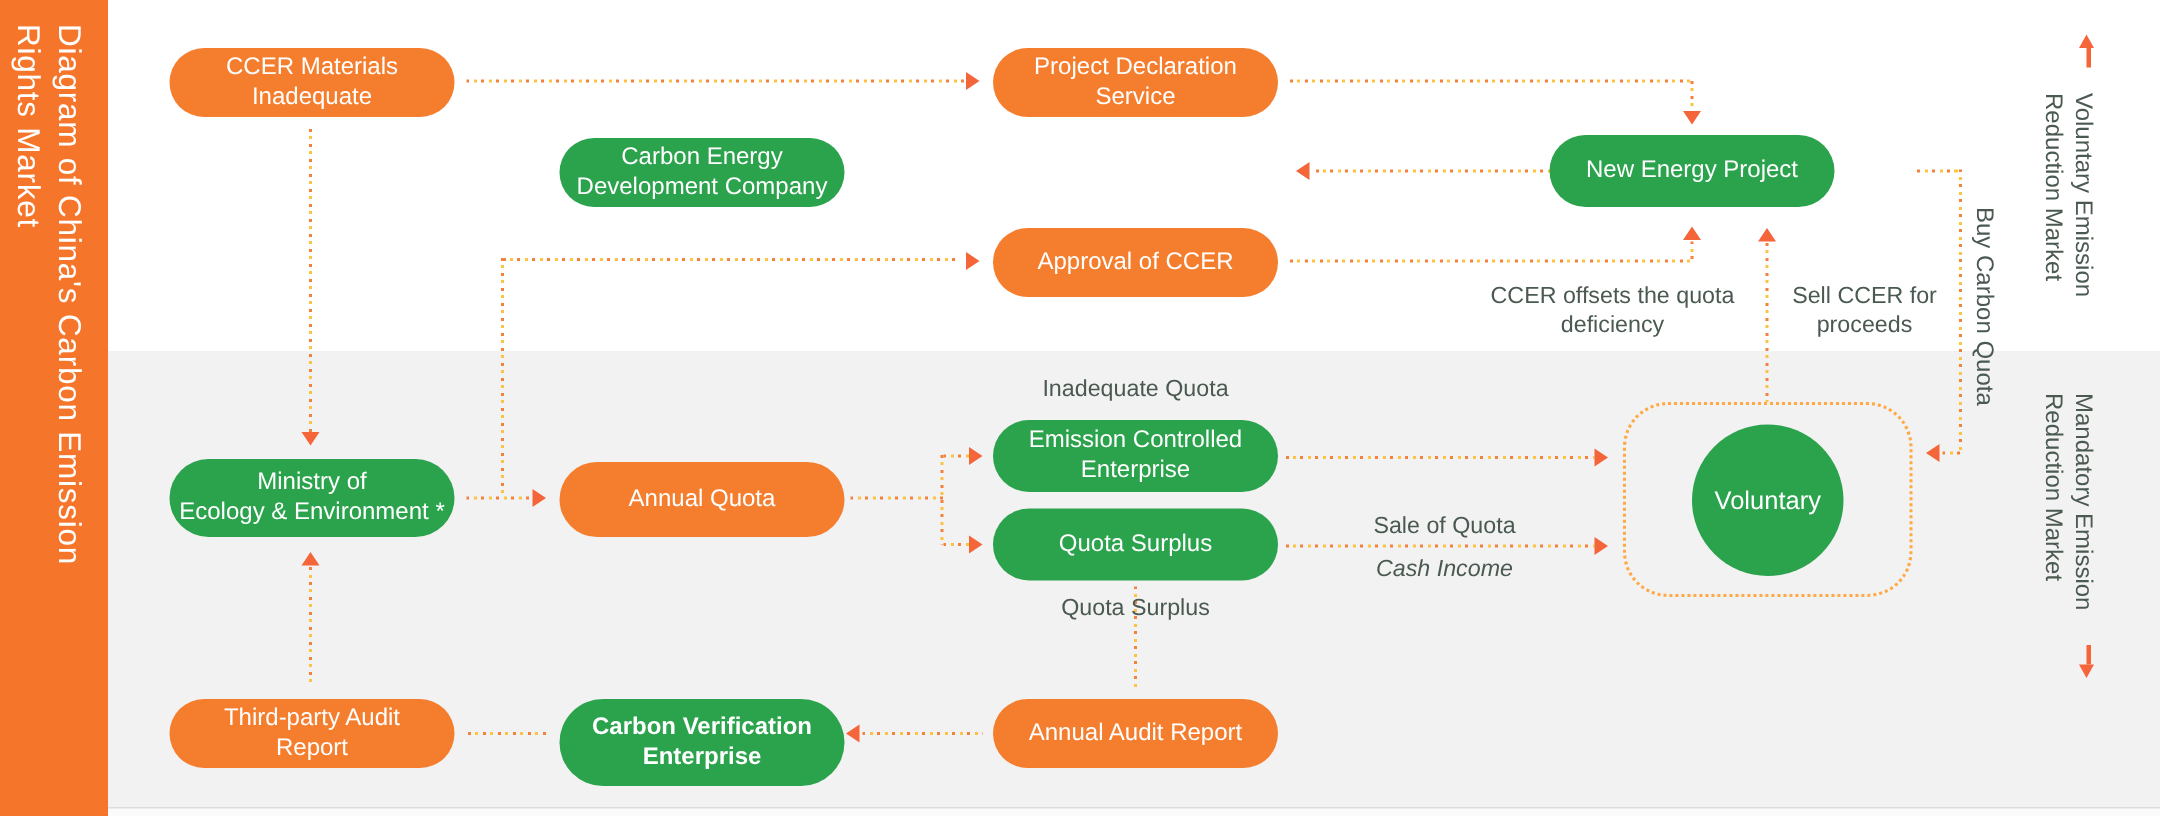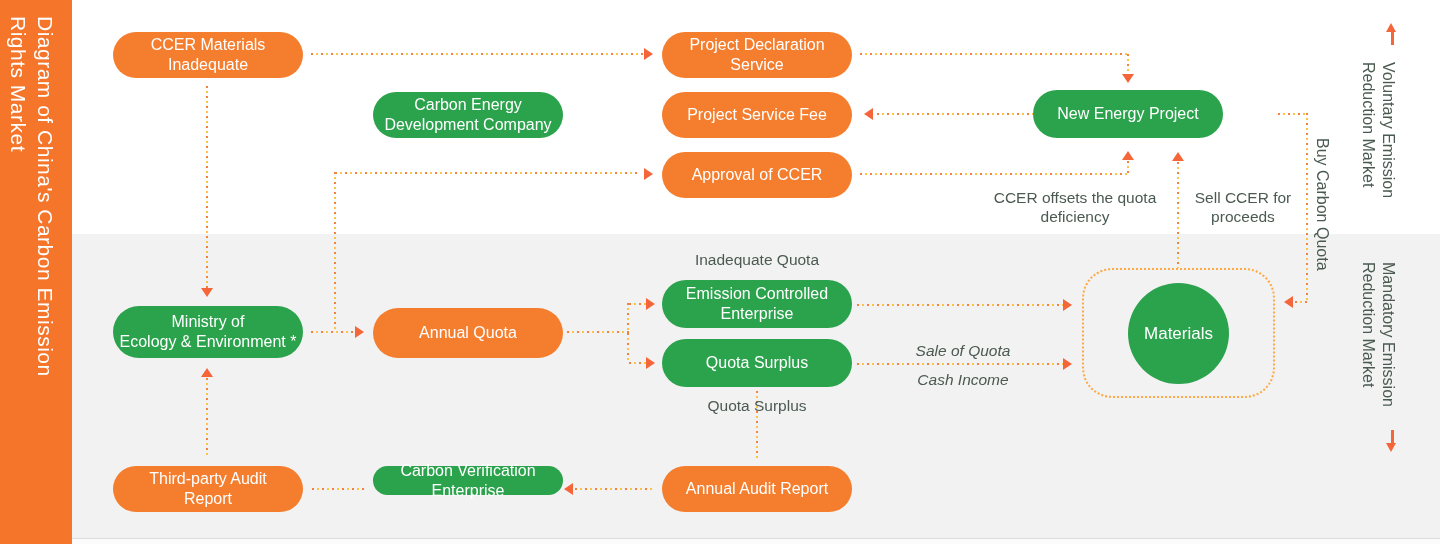--- a/index.html
+++ b/index.html
@@ -124,45 +124,44 @@
   <div class="vline" style="left:627px;top:303px;height:60px;"></div>
 
   <div class="vline" style="left:1306px;top:113px;height:189px;"></div>
 
   <div class="vline" style="left:756px;top:391px;height:67px;"></div>
 
   <div class="vline" style="left:206px;top:378px;height:80px;"></div>
   <div class="ar ar-u" style="left:201px;top:368px;"></div>
 
   <div id="exchange-box"></div>
-  <div id="exchange-circle">Materials</div>
+  <div id="exchange-circle">Voluntary</div>
 
   <div class="pill orange" style="left:113px;top:32px;width:190px;height:46px;">CCER Materials
 Inadequate</div>
   <div class="pill orange" style="left:662px;top:32px;width:190px;height:46px;">Project Declaration
 Service</div>
   <div class="pill green" style="left:373px;top:92px;width:190px;height:46px;">Carbon Energy
 Development Company</div>
-  <div class="pill orange" style="left:662px;top:92px;width:190px;height:46px;">Project Service Fee</div>
   <div class="pill green" style="left:1033px;top:90px;width:190px;height:48px;">New Energy Project</div>
   <div class="pill orange" style="left:662px;top:152px;width:190px;height:46px;">Approval of CCER</div>
   <div class="pill green" style="left:113px;top:306px;width:190px;height:52px;">Ministry of
 Ecology &amp; Environment *</div>
   <div class="pill orange" style="left:373px;top:308px;width:190px;height:50px;">Annual Quota</div>
   <div class="pill green" style="left:662px;top:280px;width:190px;height:48px;">Emission Controlled
 Enterprise</div>
   <div class="pill green" style="left:662px;top:339px;width:190px;height:48px;">Quota Surplus</div>
   <div class="pill orange" style="left:113px;top:466px;width:190px;height:46px;">Third-party Audit
 Report</div>
-  <div class="pill green" style="left:373px;top:466px;width:190px;height:29px;">Carbon Verification
+  <div class="pill green" style="left:373px;top:466px;width:190px;height:58px;font-weight:bold;">Carbon Verification
 Enterprise</div>
   <div class="pill orange" style="left:662px;top:466px;width:190px;height:46px;">Annual Audit Report</div>
 
   <div class="note" style="left:657px;top:250px;width:200px;">Inadequate Quota</div>
-  <div class="note" style="left:863px;top:341px;width:200px;font-style:italic;">Sale of Quota</div>
+  <div class="note" style="left:863px;top:341px;width:200px;">Sale of Quota</div>
   <div class="note" style="left:863px;top:370px;width:200px;font-style:italic;">Cash Income</div>
   <div class="note" style="left:657px;top:396px;width:200px;">Quota Surplus</div>
   <div class="note" style="left:975px;top:188px;width:200px;">CCER offsets the quota
 deficiency</div>
   <div class="note" style="left:1158px;top:188px;width:170px;">Sell CCER for
 proceeds</div>
   <div class="vnote" style="left:1312px;top:138px;">Buy Carbon Quota</div>
 
   <div class="stick" style="left:1391px;top:32px;height:13px;"></div>
   <div class="ar ar-u" style="left:1386px;top:23px;border-left-width:5px;border-right-width:5px;"></div>

